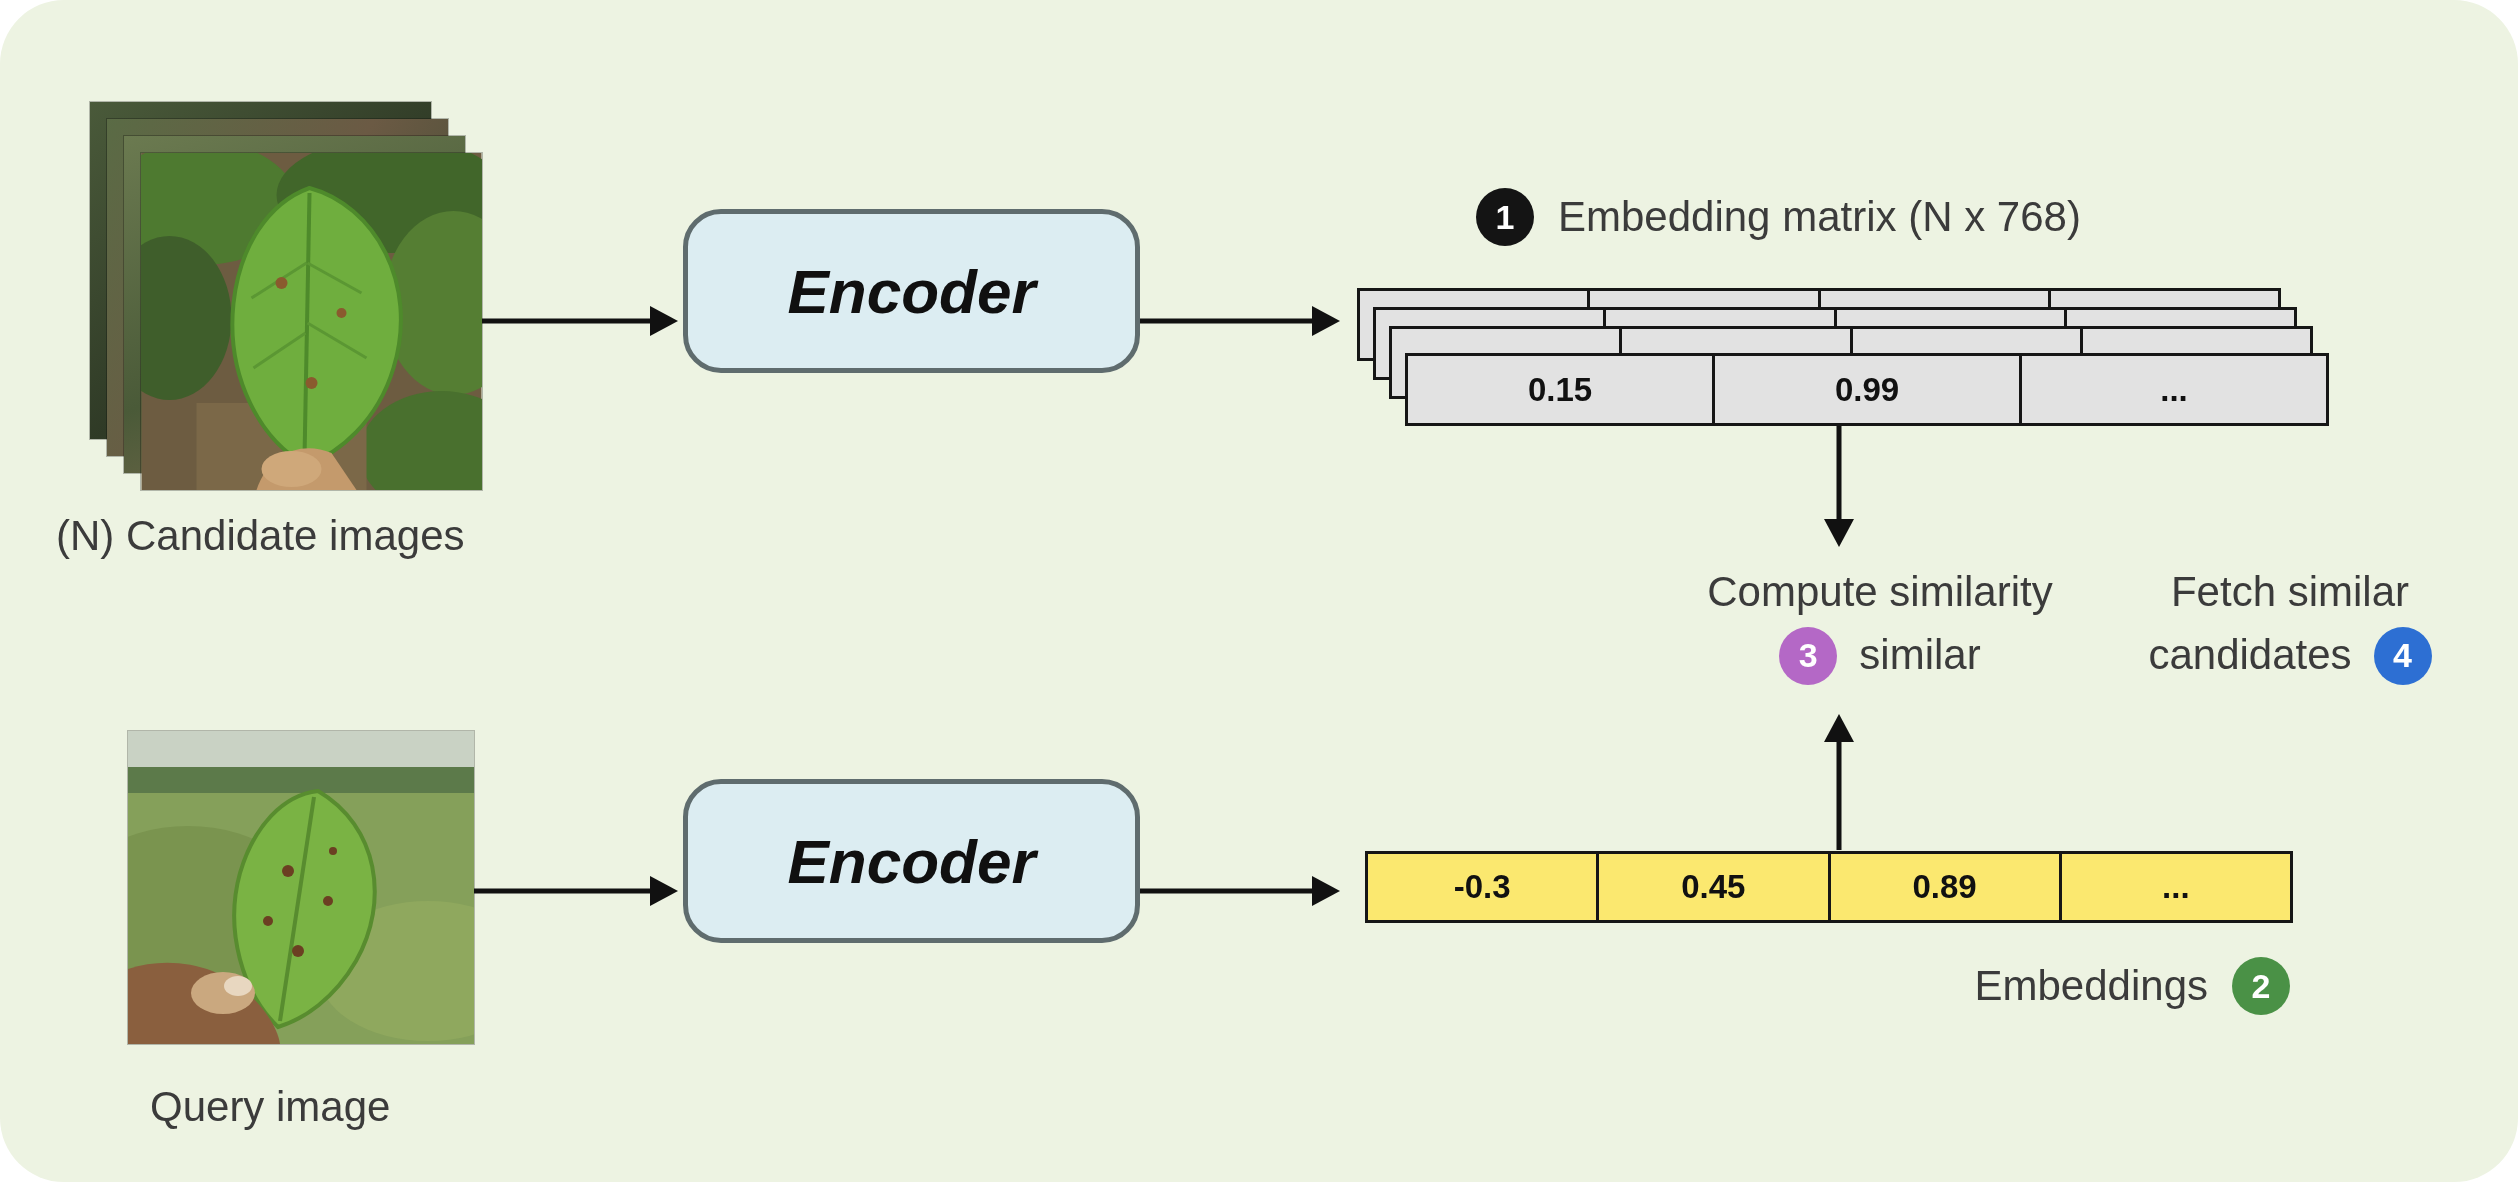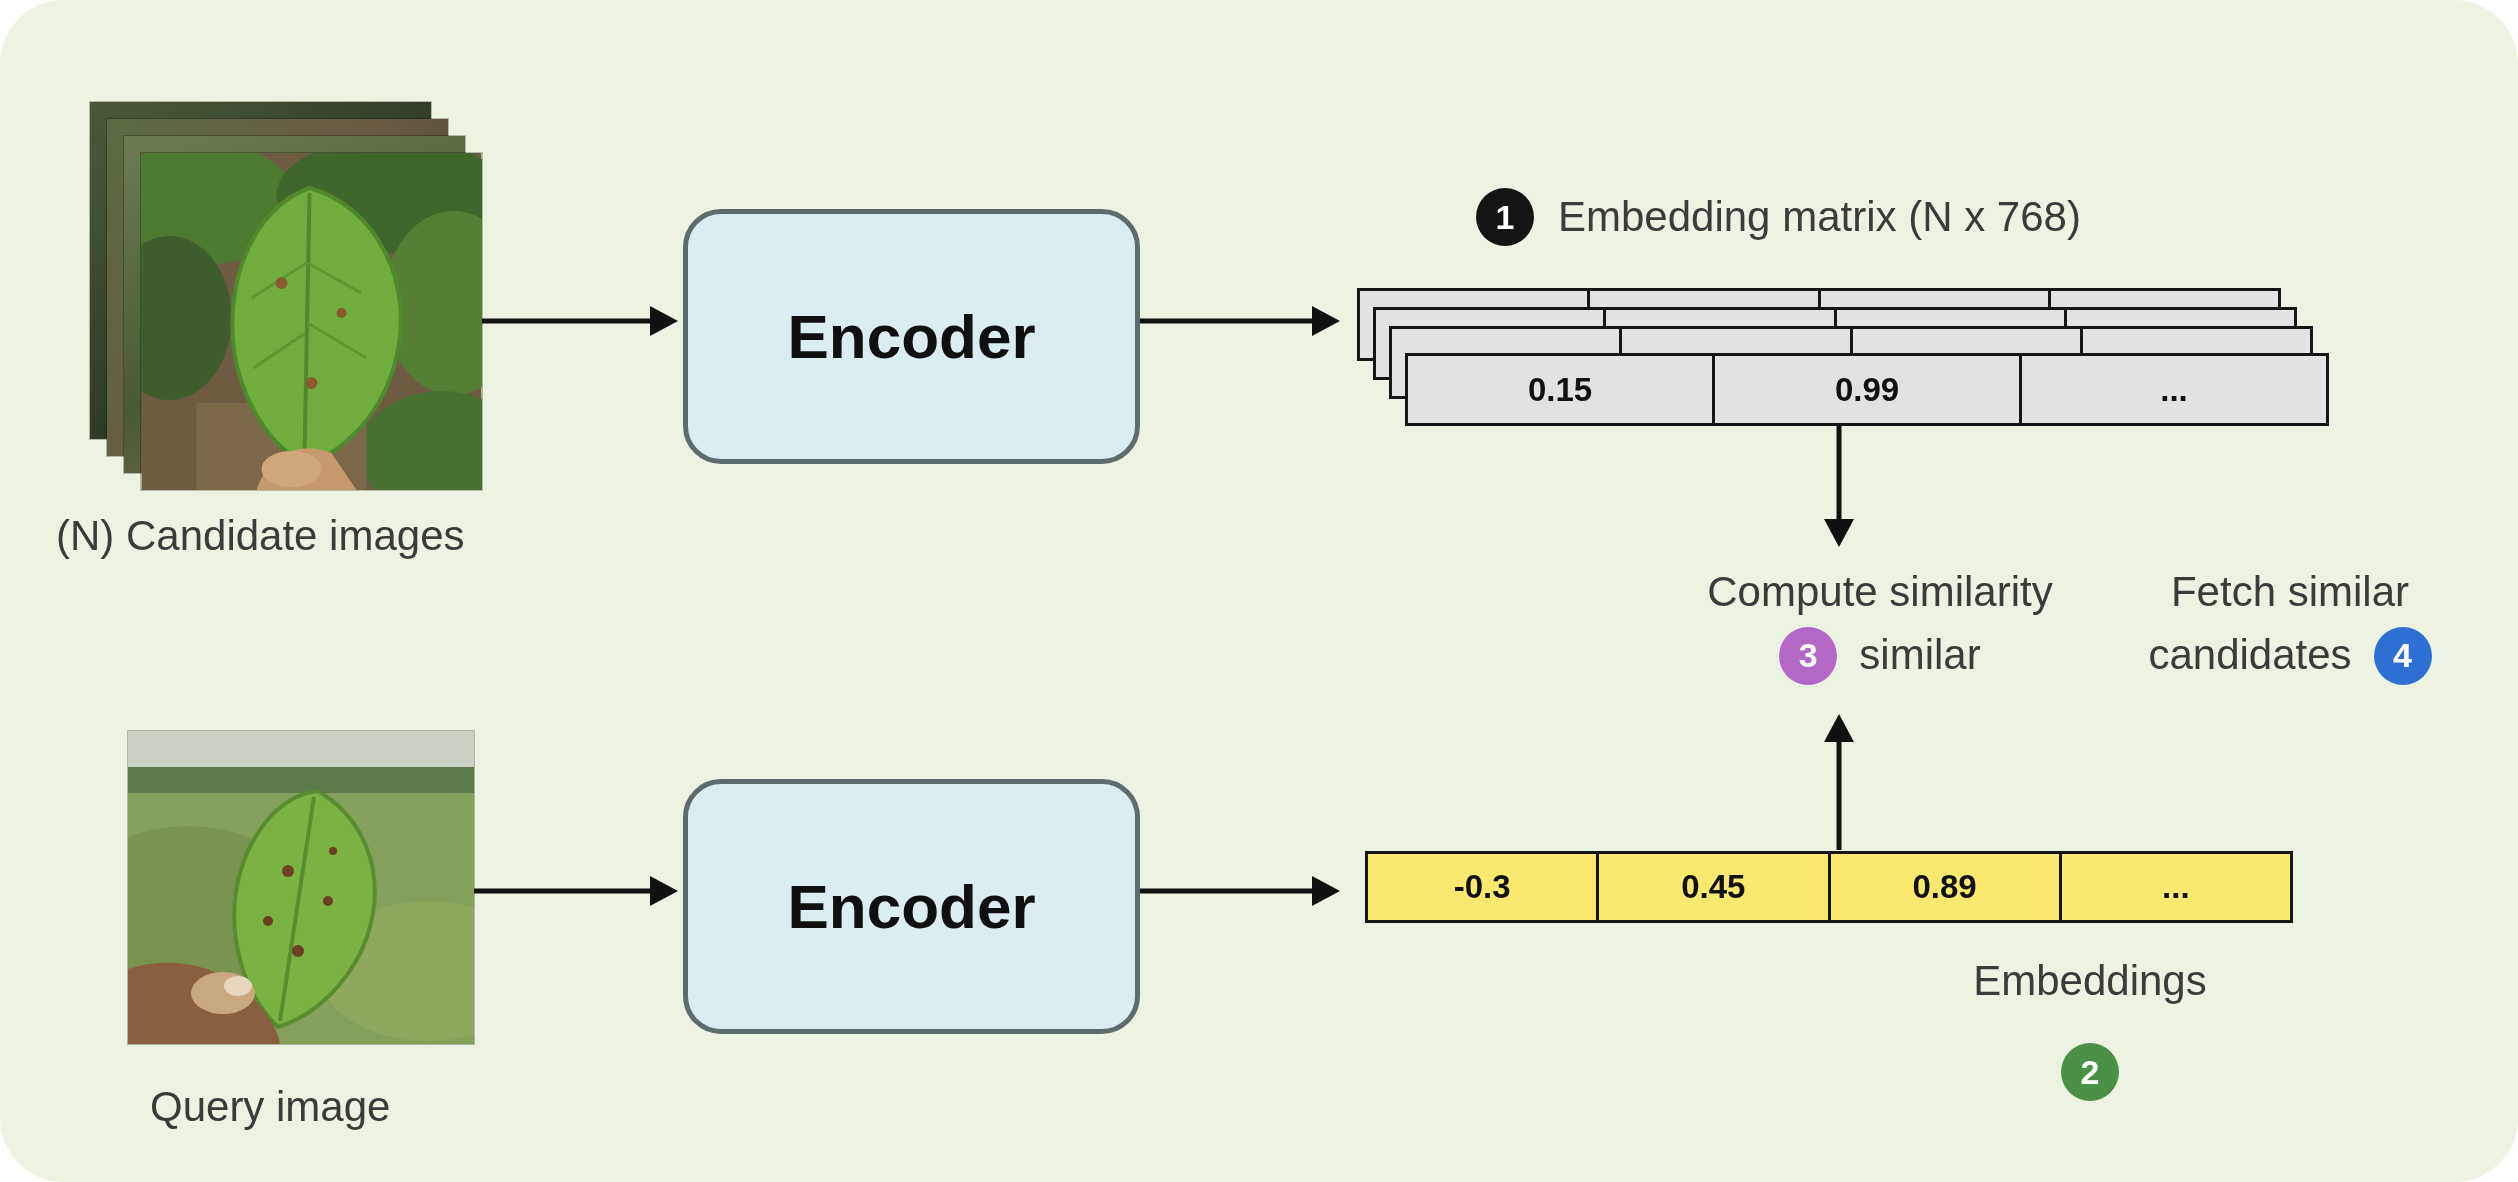--- a/index.html
+++ b/index.html
@@ -23,24 +23,24 @@
     box-shadow:0 0 0 1px rgba(0,0,0,.25); }
   .query-photo svg{ display:block; width:100%; height:100%; }
 
   
   .label{ position:absolute; color:#3b3b3b; font-size:42px; }
   .lab-candidates{ left:56px; top:512px;text-align:center; }
   .lab-query{ left:150px; top:1083px; }
 
   
   .encoder{
-    position:absolute; width:457px; height:255px;
+    position:absolute; width:457px; height:164px;
     background:#dcedf2; border:5px solid #5f6c6e; border-radius:38px;
     display:flex; align-items:center; justify-content:center;
-    font-size:62px; font-weight:bold; color:#101010;
+    font-size:62px; font-weight:bold; color:#101010;font-style:italic;
   }
   .enc1{ left:683px; top:209px; }
   .enc2{ left:683px; top:779px; }
 
   
   .row{ display:flex; border:3px solid #161616; background:#e2e2e2; }
   .row .cell{
     flex:1; display:flex; align-items:center; justify-content:center;
     font-weight:bold; font-size:33px; color:#111;
     border-left:3px solid #161616;
@@ -70,22 +70,22 @@
   .b4{ background:#2d6fd3; }
 
   .step1{ position:absolute; left:1476px; top:188px; display:flex; align-items:center; gap:24px;
           color:#3b3b3b; font-size:42px; }
   .step3{ position:absolute; left:1630px; top:566px; width:500px; text-align:center;
           color:#3b3b3b; font-size:42px; line-height:1.25; }
   .step3 .line2, .step4 .line2{ display:flex; align-items:center; justify-content:center; gap:22px; margin-top:8px; }
   .step4{ position:absolute; left:2090px; top:566px; width:400px; text-align:center;
           color:#3b3b3b; font-size:42px; line-height:1.25; }
   .step2{ position:absolute; left:1890px; top:957px; width:400px;
-          display:flex; align-items:center; justify-content:flex-end; gap:38px;
-          color:#3b3b3b; font-size:42px;flex-direction:column; }
+          display:flex; align-items:center; justify-content:flex-end; gap:24px;
+          color:#3b3b3b; font-size:42px; }
 
   
   .arrow{ position:absolute; }
   .shaft-h{ position:absolute; left:0; right:22px; top:50%; height:5px; background:#111;
             transform:translateY(-50%); }
   .head-r{ position:absolute; right:0; top:50%; transform:translateY(-50%);
            width:0; height:0; border-left:28px solid #111;
            border-top:15px solid transparent; border-bottom:15px solid transparent; }
   .shaft-d{ position:absolute; top:0; bottom:22px; left:50%; width:5px; background:#111;
             transform:translateX(-50%); }

